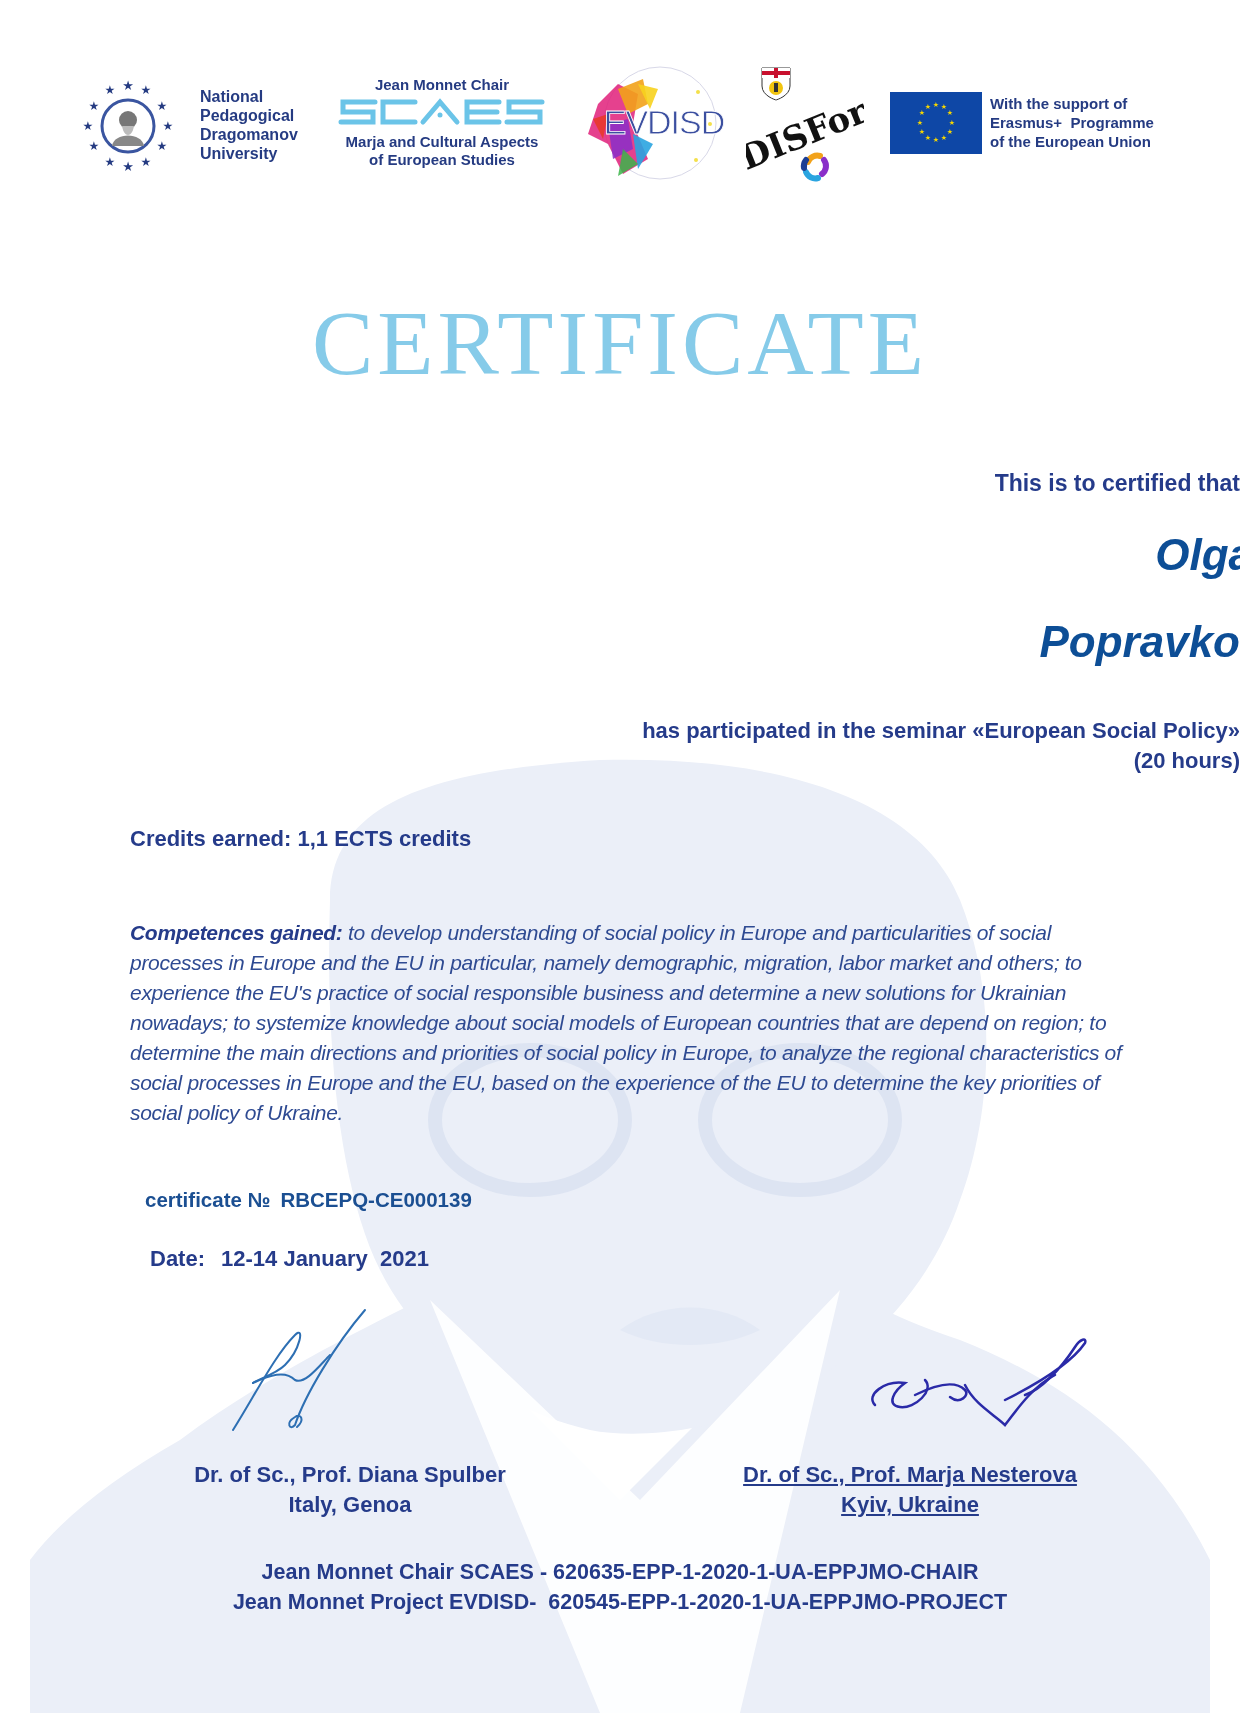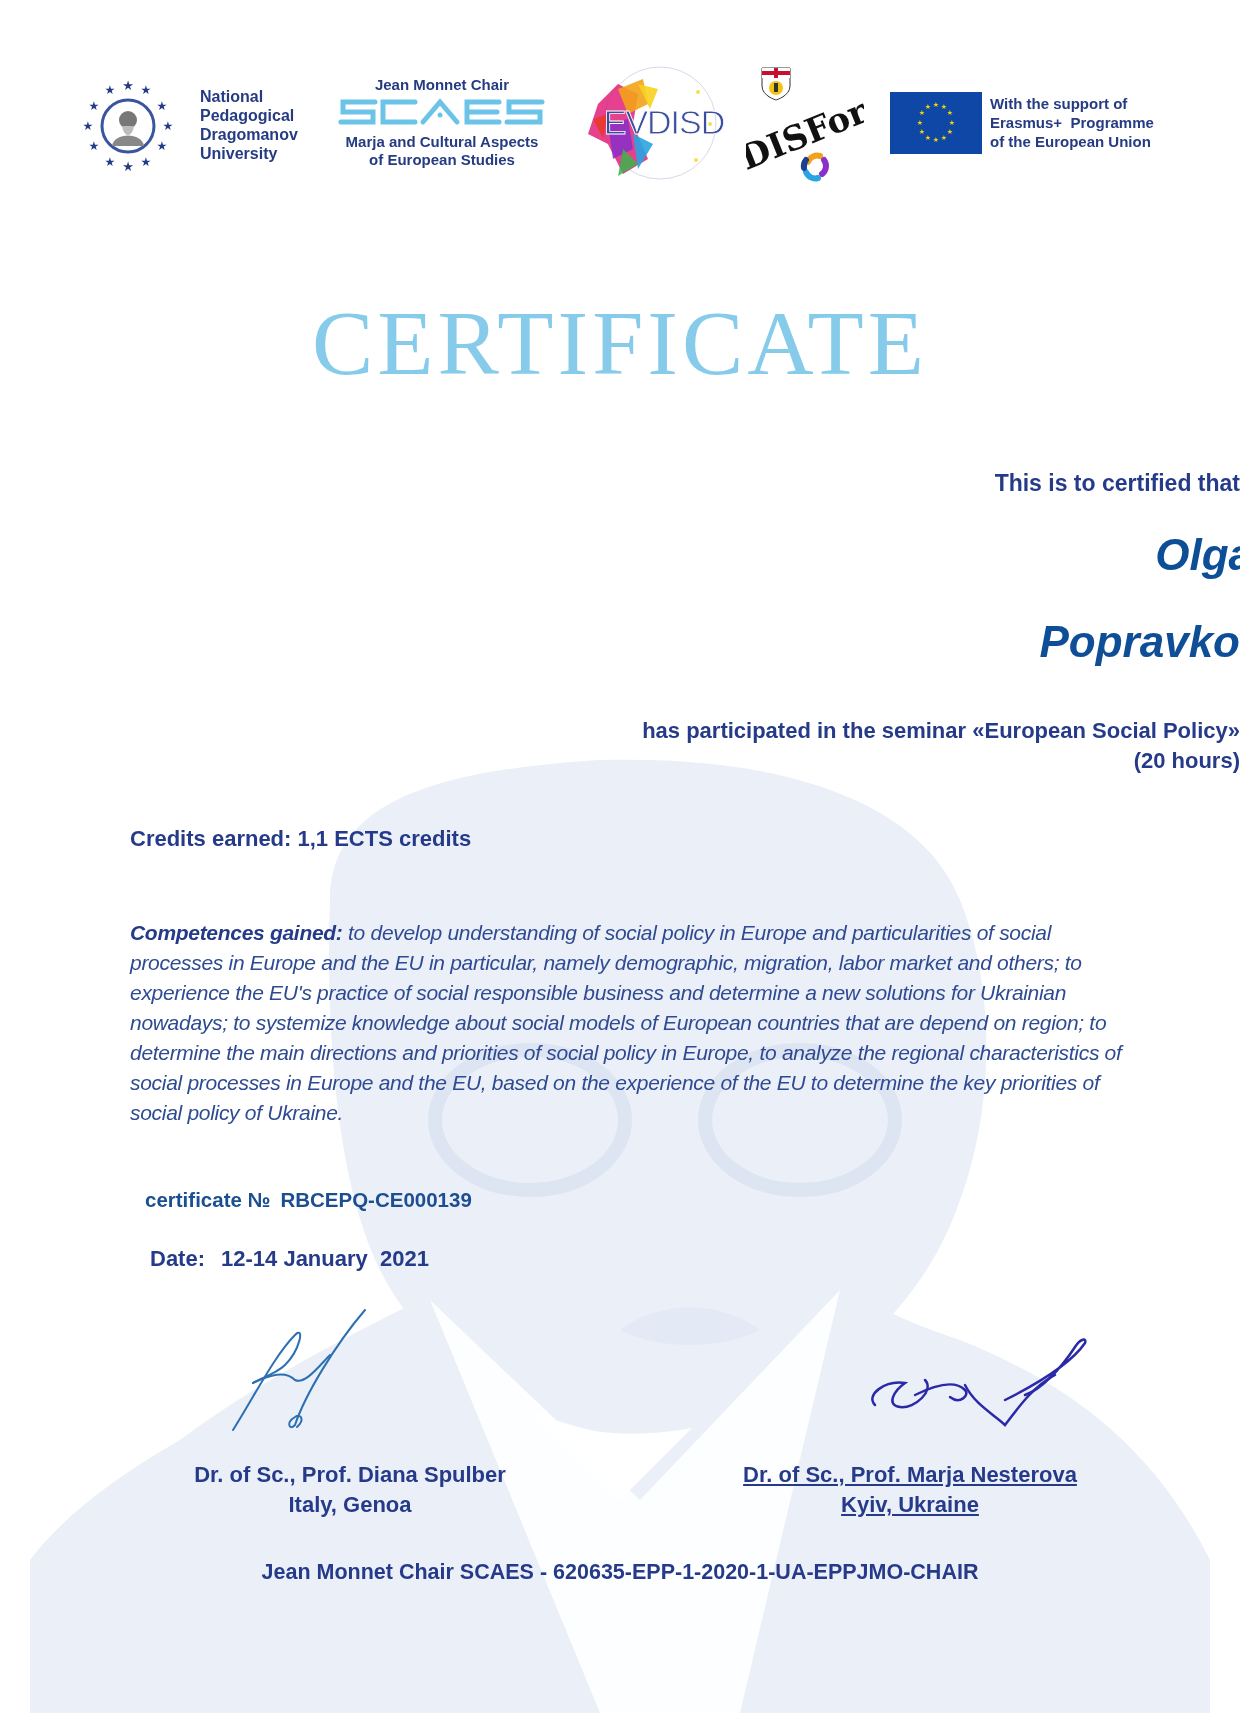--- a/index.html
+++ b/index.html
@@ -230,13 +230,14 @@
   <div>Dr. of Sc., Prof. Diana Spulber</div>
   <div>Italy, Genoa</div>
 </div>
 <div class="signer signer-right">
   <div>Dr. of Sc., Prof. Marja Nesterova</div>
   <div>Kyiv, Ukraine</div>
 </div>
 
 <div class="grants">
   <div style="white-space:pre">Jean Monnet Chair SCAES - 620635-EPP-1-2020-1-UA-EPPJMO-CHAIR</div>
+  <div style="white-space:pre">Jean Monnet Project EVDISD-  620545-EPP-1-2020-1-UA-EPPJMO-PROJECT</div>
 </div>
 
 </body></html>

